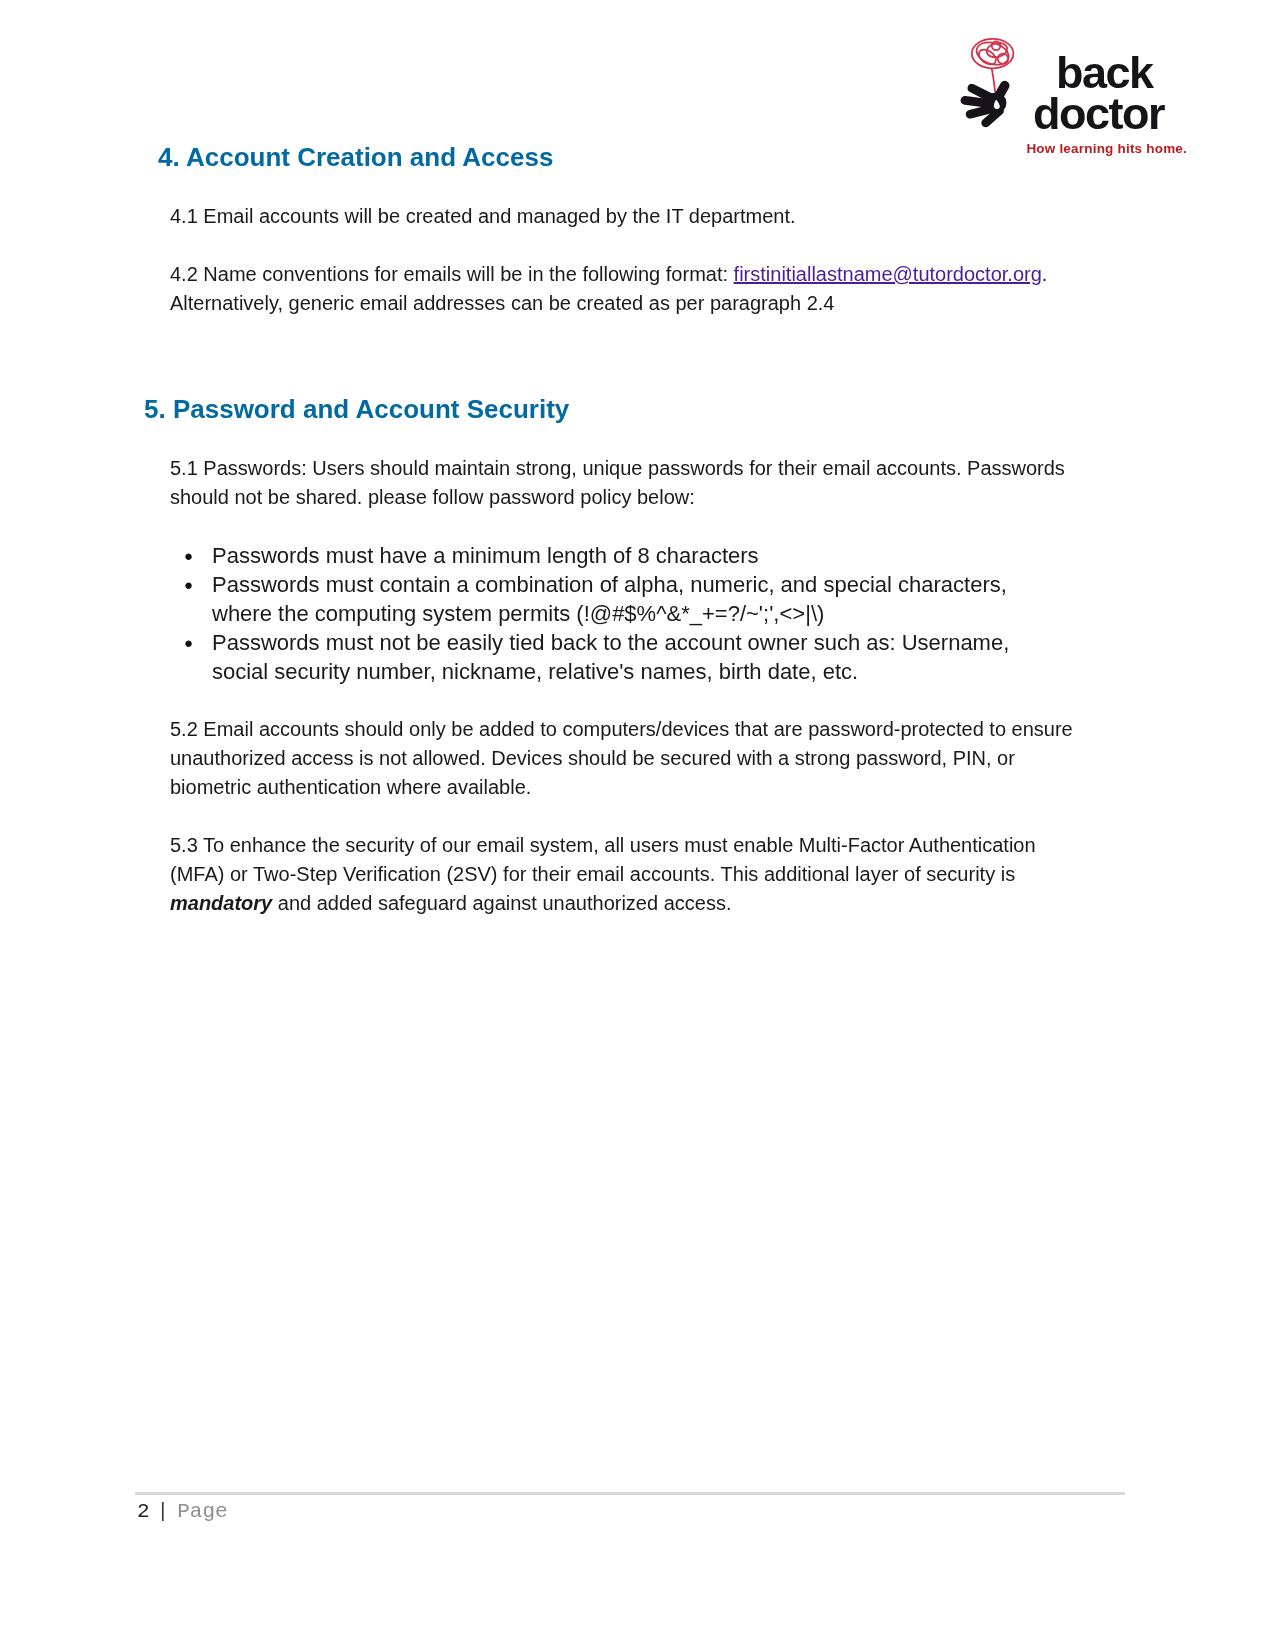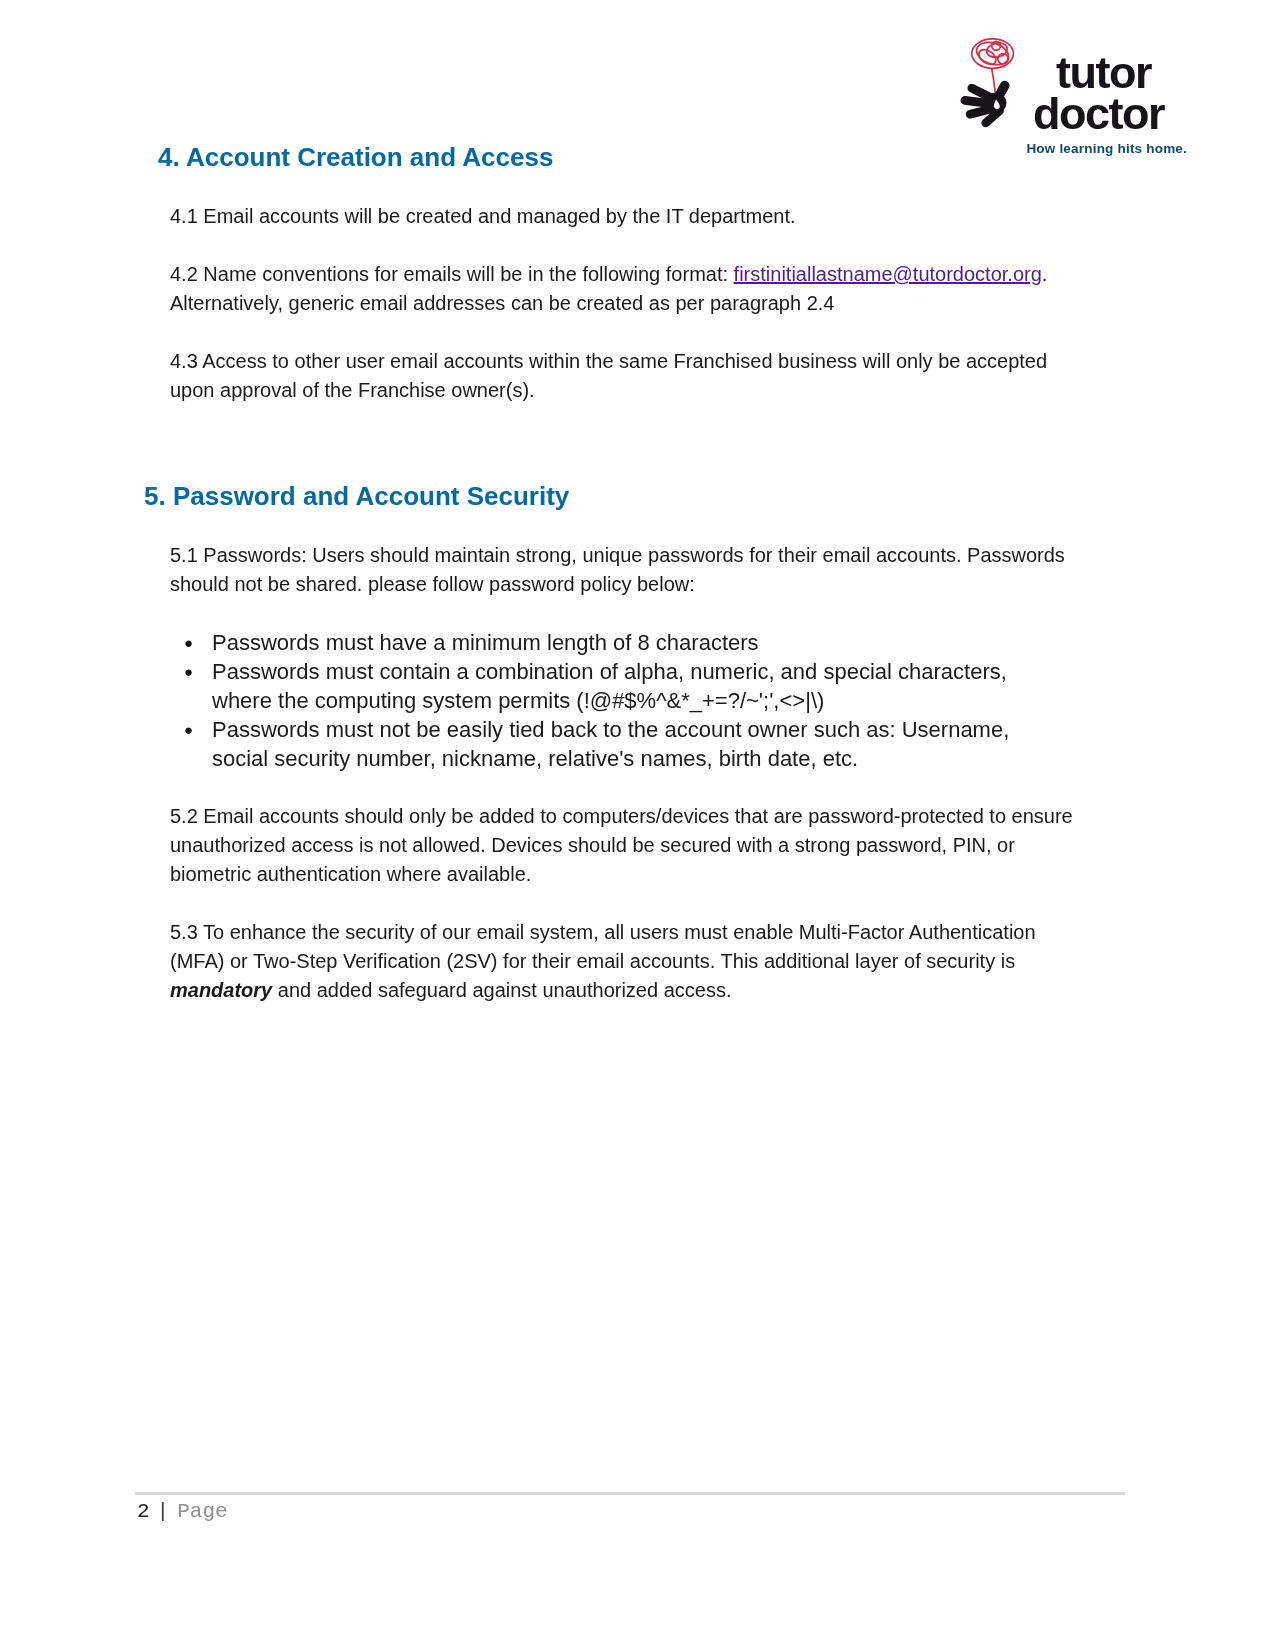--- a/index.html
+++ b/index.html
@@ -38,21 +38,21 @@
     font-weight: 800;
     font-size: 45px;
     line-height: 0.9;
     letter-spacing: -1.5px;
     color: #161419;
   }
   .brand-word.tutor { margin-left: 23px; }
   .tagline {
     font-size: 13.5px;
     font-weight: 700;
-    color: #0c4a6e;
+    color: #b91c1c;
     text-align: right;
     margin-top: 5px;
     letter-spacing: 0.2px;
   }
 
   
   .content {
     position: absolute;
     left: 170px; top: 142px;
     width: 906px;
@@ -139,36 +139,35 @@
         <circle cx="52" cy="84" r="12" fill="#161419" stroke="none"></circle>
         <path d="M54,78 L62,64" stroke-width="11"></path>
         <path d="M50,80 L24,67" stroke-width="10"></path>
         <path d="M48,85 L16,81" stroke-width="10"></path>
         <path d="M50,90 L22,97" stroke-width="10"></path>
         <path d="M56,93 L40,107" stroke-width="10"></path>
       </g>
       <path d="M52,80 c-4,7 -3,11 1,11 c4,0 5,-4 -1,-11 z" fill="#ffffff"></path>
     </svg>
     <div class="brand-col">
-      <div class="brand-word tutor">tutor</div>
+      <div class="brand-word tutor">back</div>
       <div class="brand-word">doctor</div>
     </div>
   </div>
   <div class="tagline">How learning hits home.</div>
 </div>
 
 <div class="content">
 
   <div class="doc-heading heading-4">4. Account Creation and Access</div>
 
   <p>4.1 Email accounts will be created and managed by the IT department.</p>
 
   <p><span>4.2 Name conventions for emails will be in the following format: </span><a class="doc-link">firstinitiallastname@tutordoctor.org</a><span>. Alternatively, generic email addresses can be created as per paragraph 2.4</span></p>
 
-  <p>4.3 Access to other user email accounts within the same Franchised business will only be accepted upon approval of the Franchise owner(s).</p>
 
   <div class="doc-heading heading-5">5. Password and Account Security</div>
 
   <p>5.1 Passwords: Users should maintain strong, unique passwords for their email accounts. Passwords should not be shared. please follow password policy below:</p>
 
   <ul class="doc-bullets">
     <li>
       <span class="bullet-marker">●</span>
       <span class="bullet-text">Passwords must have a minimum length of 8 characters</span>
     </li>

